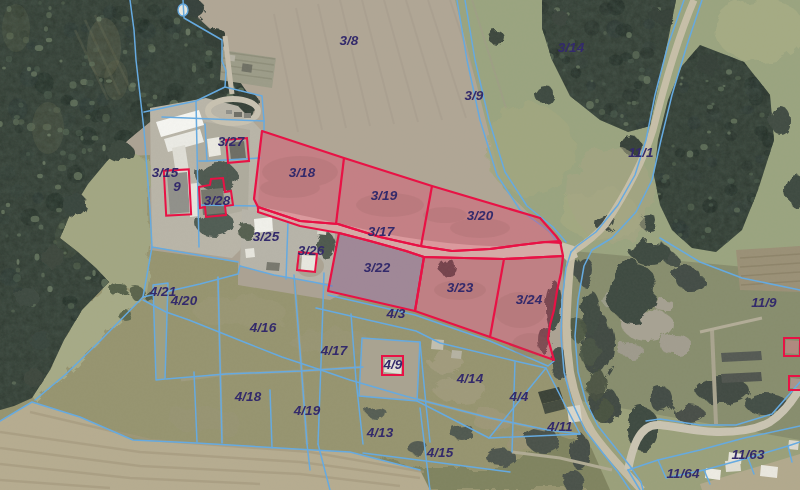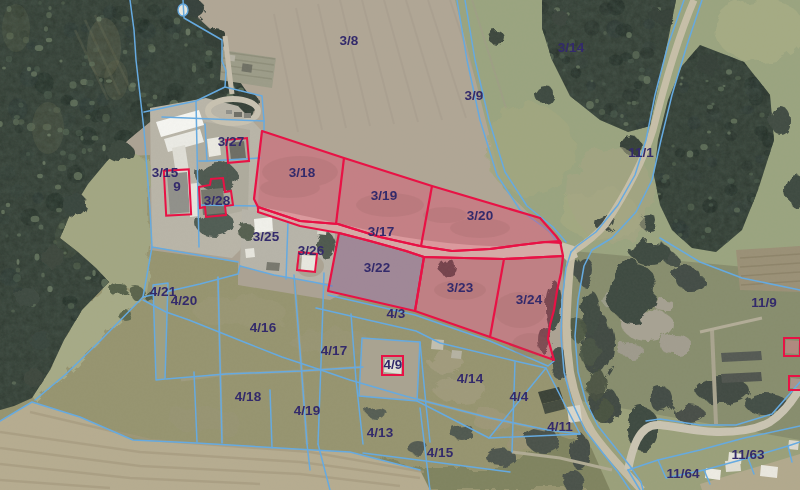--- a/index.html
+++ b/index.html
@@ -1,16 +1,16 @@
 <!DOCTYPE html>
 <html><head>
 <meta charset="utf-8">
 <style>
   html,body{margin:0;padding:0;background:#a8a194;}
-  #map{position:relative;width:800px;height:490px;overflow:hidden;font-family:"Liberation Sans",sans-serif;}
+  #map{position:relative;width:800px;height:490px;overflow:hidden;font-family:"Liberation Sans",sans-serif;font-style:italic;}
 </style>
 </head>
 <body>
 <div id="map">
 <svg width="800" height="490" viewBox="0 0 800 490" xmlns="http://www.w3.org/2000/svg">
 <defs>
   <filter id="rough" x="-30%" y="-30%" width="160%" height="160%">
     <feTurbulence type="fractalNoise" baseFrequency="0.07" numOctaves="3" seed="7"></feTurbulence>
     <feDisplacementMap in="SourceGraphic" scale="12"></feDisplacementMap>
   </filter>

